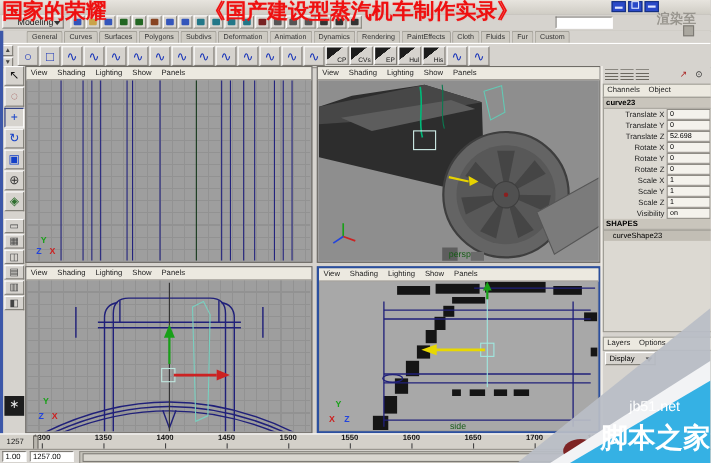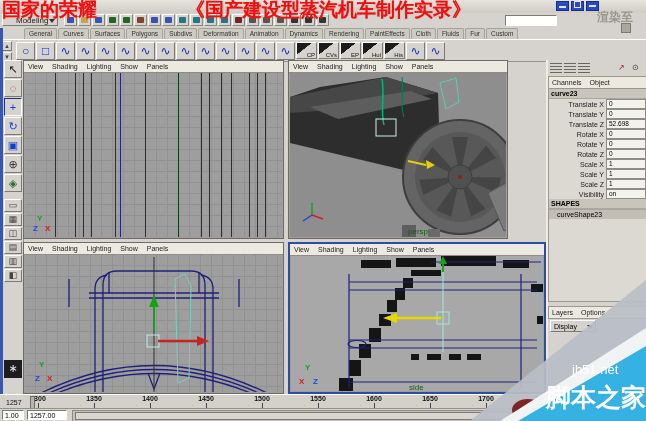--- a/index.html
+++ b/index.html
@@ -39,21 +39,21 @@
   .tbx.sel{border-color:#21337f #fff #fff #21337f;}
   .lay{width:18px;height:13px;margin:0 0 1px 1px;text-align:center;font-size:9px;line-height:11px;color:#444;}
   #maya-logo{left:4px;top:360px;width:18px;height:18px;background:#1d1d1d;color:#e8e8e8;text-align:center;font-size:11px;line-height:17px;}
   
   .vp{background:#9e9e9e;border:1px solid #6f6c66;box-sizing:border-box;}
   .vpmenu{height:11px;background:#ece9e0;border-bottom:1px solid #8f8c85;display:flex;gap:9px;padding-left:4px;align-items:center;}
   .vpm{font-size:7px;color:#222;white-space:nowrap;}
   .gridbg{background-color:#9e9e9e;background-image:repeating-linear-gradient(to right,transparent 0 10px,#929292 10px 11px),repeating-linear-gradient(to bottom,transparent 0 10px,#929292 10px 11px);}
   .vpcanvas{position:absolute;left:1px;right:1px;top:12px;bottom:1px;overflow:hidden;}
   #vp-tl{left:23px;top:60px;width:261px;height:179px;}
-  #vp-tr{left:288px;top:60px;width:220px;height:179px;}
+  #vp-tr{left:288px;top:60px;width:258px;height:179px;}
   #vp-bl{left:23px;top:242px;width:261px;height:152px;}
   #vp-br{left:288px;top:242px;width:258px;height:152px;border:2px solid #2b4f9e;}
   .tvline{position:absolute;top:0;bottom:0;width:1px;}
   .vplabel{font-size:8px;fill:#155c15;font-family:"Liberation Sans",sans-serif;}
   .ax{font-size:8px;font-family:"Liberation Sans",sans-serif;font-weight:bold;}
   svg{display:block;}
   
   #rightpanel{left:546px;top:60px;width:100px;height:334px;background:#d6d3ce;border-left:2px solid #efece6;}
   #cb-icons{left:2px;top:2px;width:94px;height:13px;display:flex;gap:2px;}
   .cbi{width:12px;height:11px;background:repeating-linear-gradient(#6a675f 0 1px,transparent 1px 3px);margin-top:1px;}

